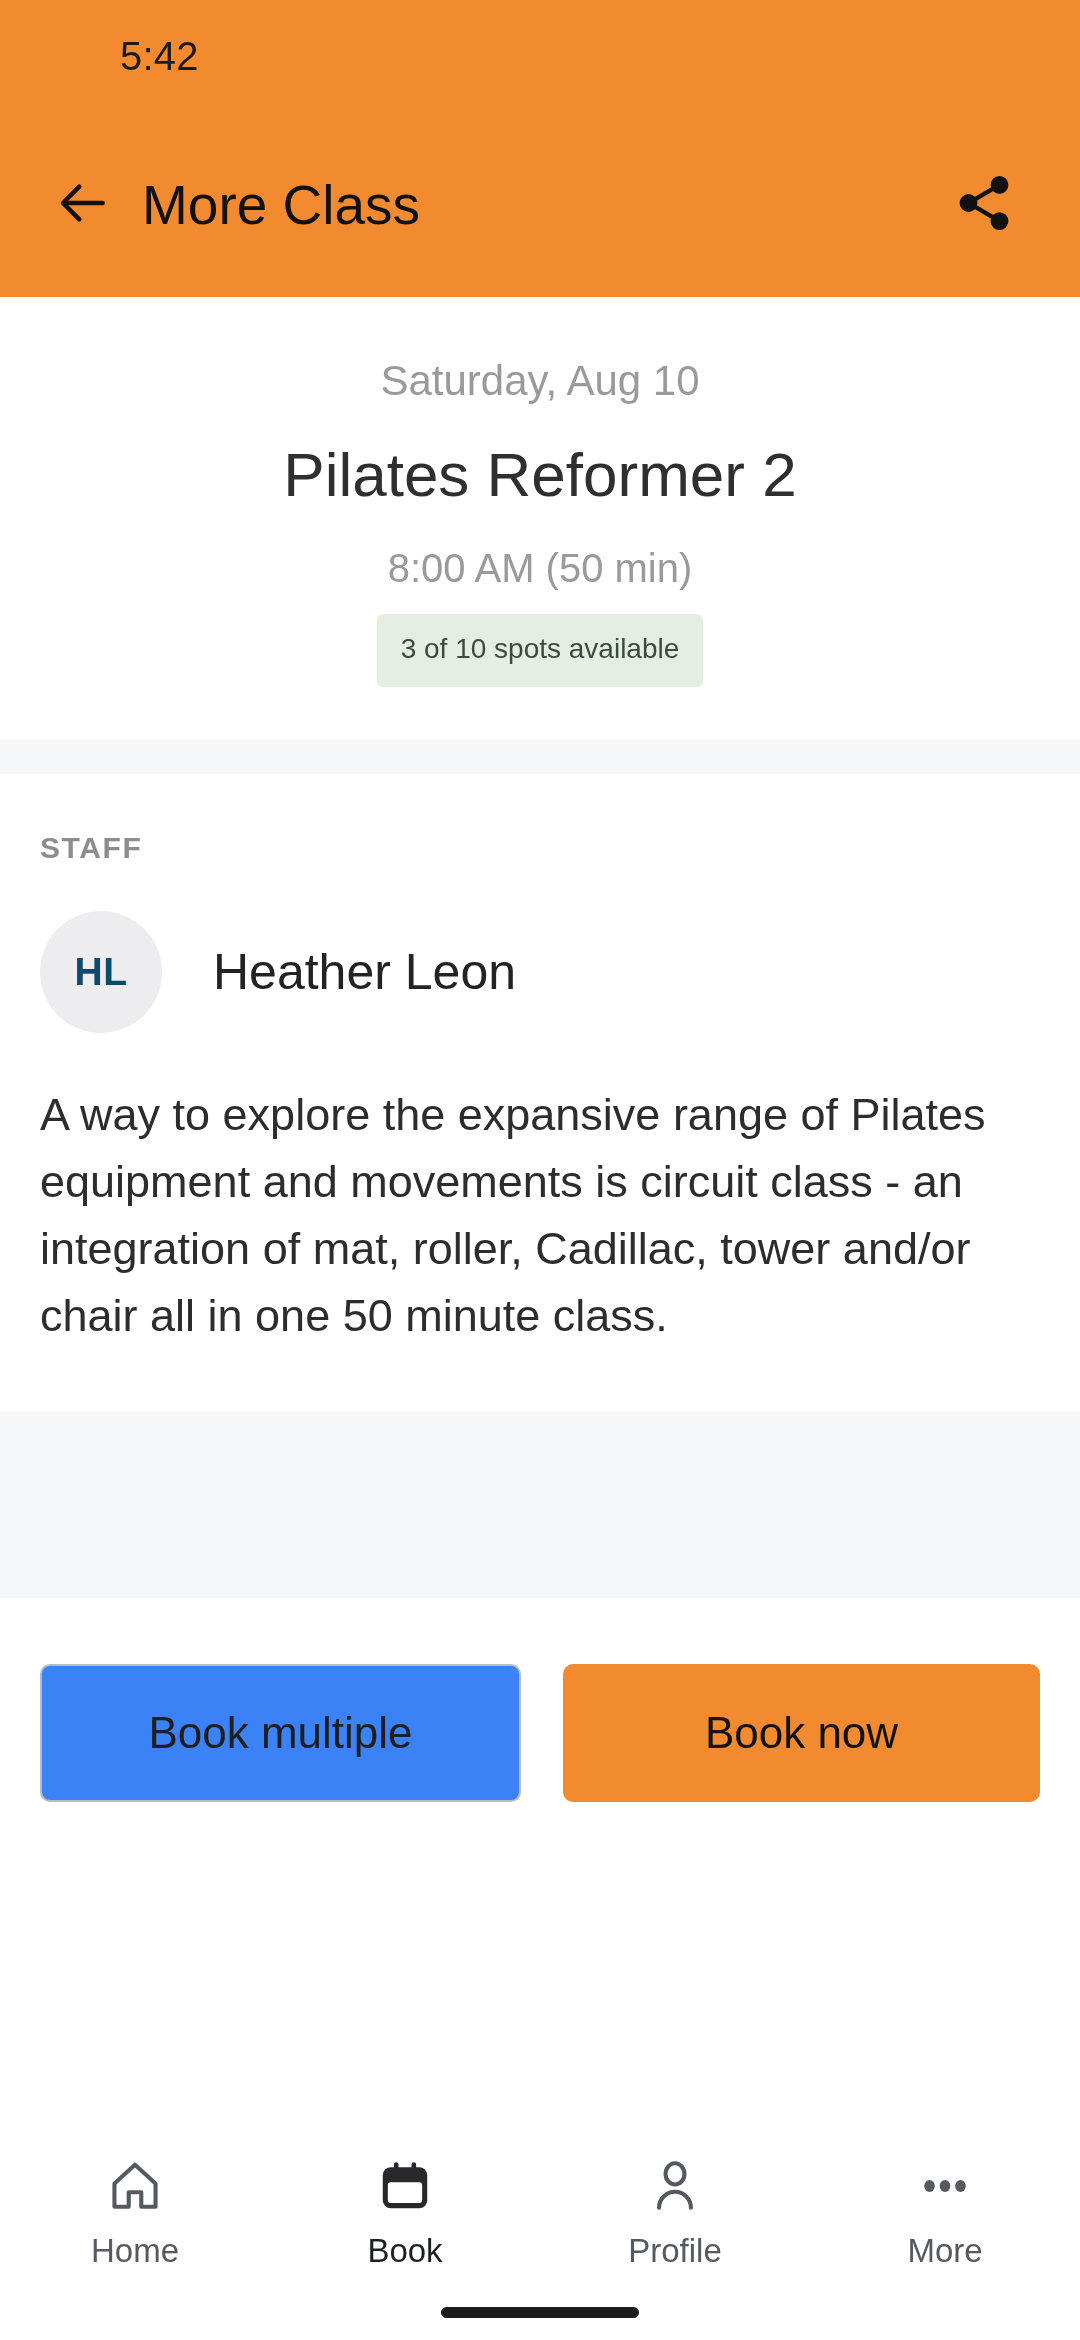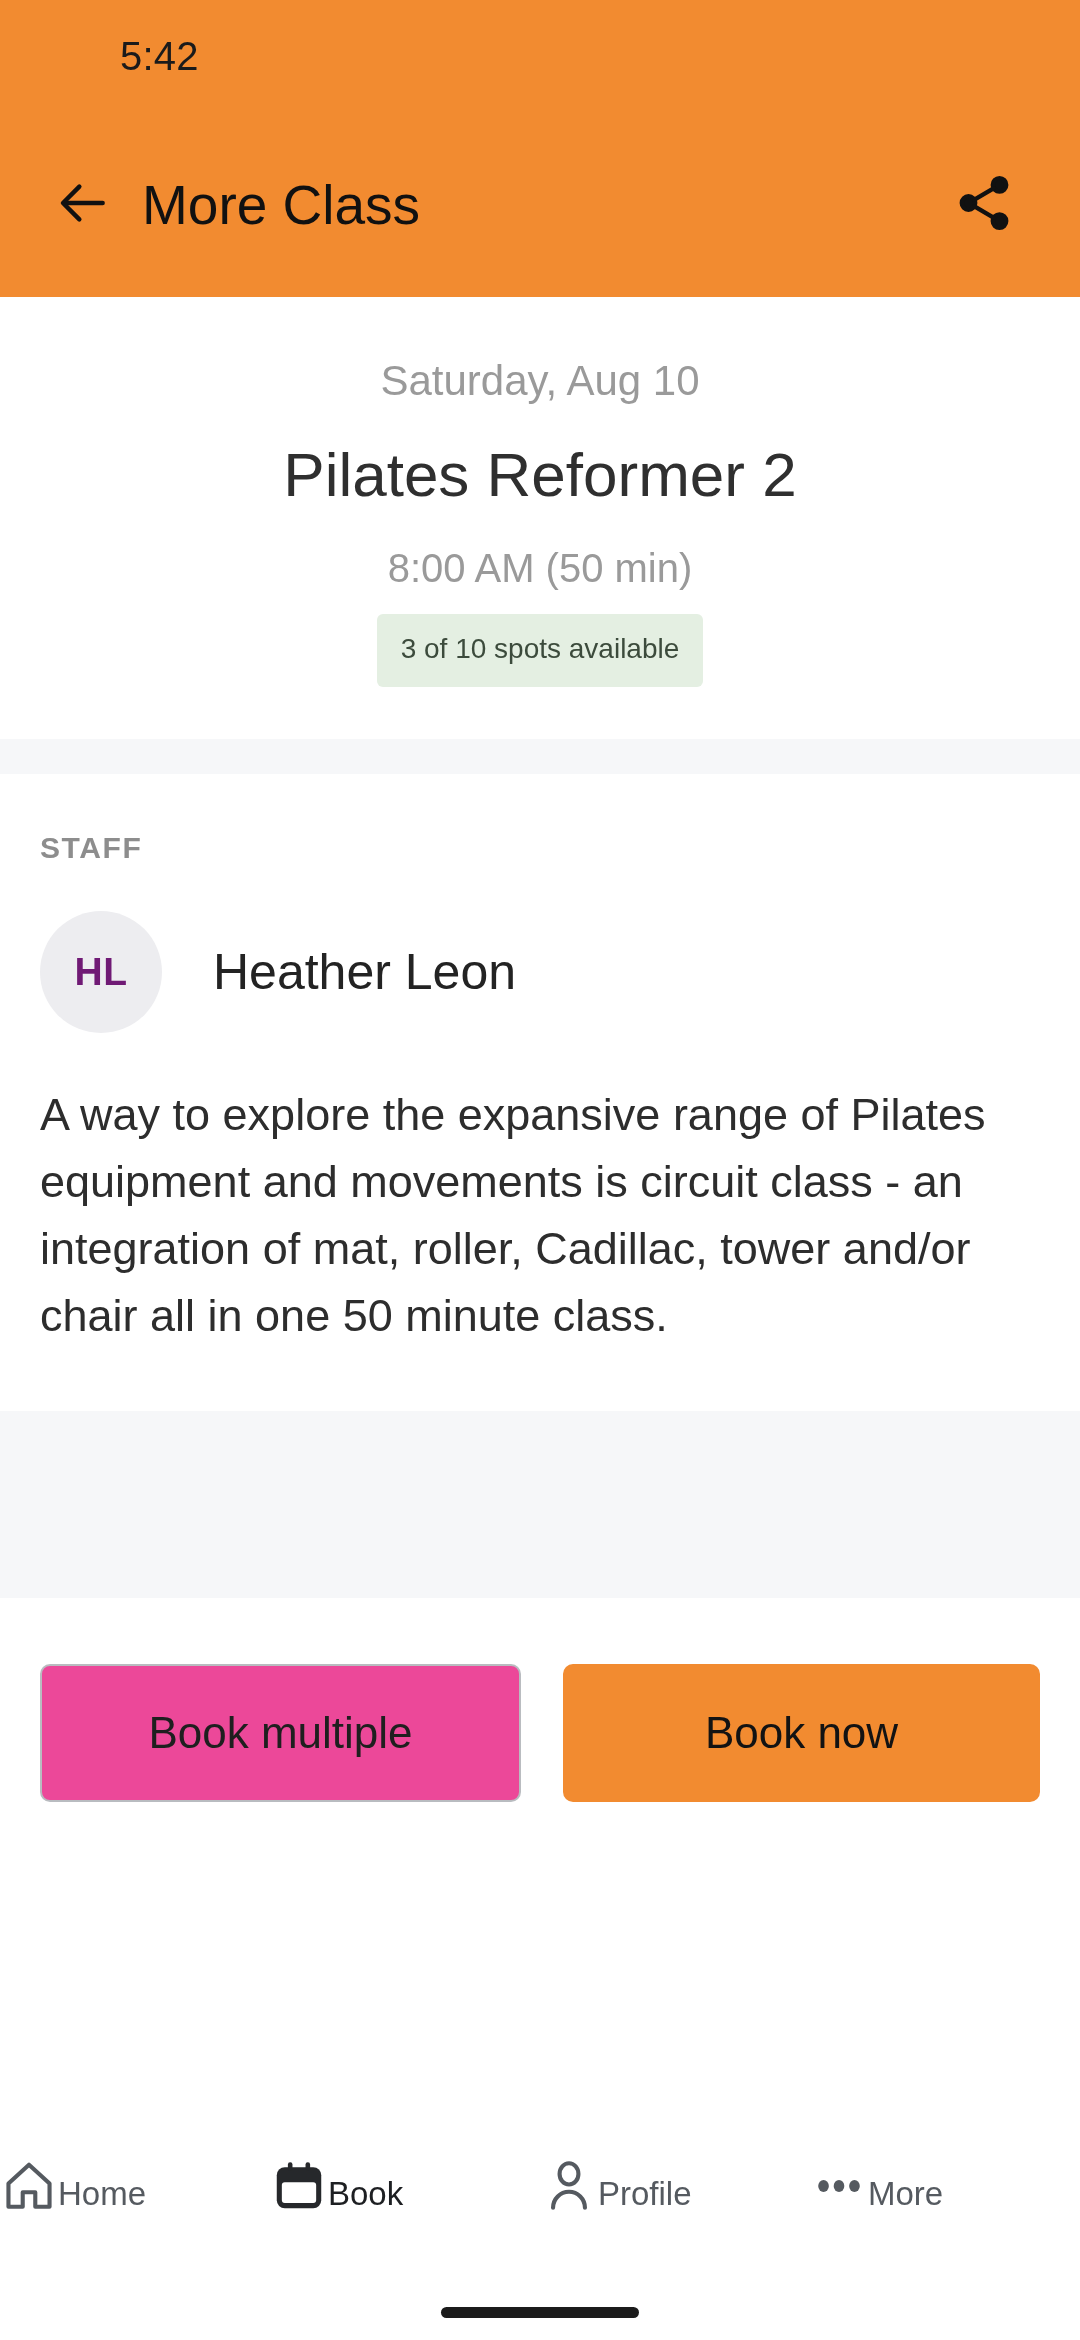--- a/index.html
+++ b/index.html
@@ -142,21 +142,21 @@
     height: 122px;
     border-radius: 50%;
     background: #ededf0;
     display: flex;
     align-items: center;
     justify-content: center;
     flex: 0 0 auto;
   }
   .avatar-initials {
     font-size: 39px;
-    color: #701a75;
+    color: #0c4a6e;
     font-weight: 700;
     letter-spacing: 0.5px;
   }
   .staff-name {
     font-size: 50px;
     color: #232323;
     margin-left: 51px;
   }
   .details-label { padding-top: 105px; }
   .details-body {
@@ -181,21 +181,21 @@
     border-radius: 10px;
     display: flex;
     align-items: center;
     justify-content: center;
     font-size: 44px;
     cursor: pointer;
     box-sizing: border-box;
     line-height: 1;
   }
   .btn-outline {
-    background: #ec4899;
+    background: #3b82f6;
     border: 2px solid #b9bcc0;
     color: #1f1f1f;
   }
   .btn-primary {
     background: #f28b30;
     border: none;
     color: #131313;
   }
 
   
@@ -207,21 +207,21 @@
     background: #ffffff;
     height: 210px;
     display: flex;
     align-items: flex-start;
     padding-top: 22px;
     box-sizing: border-box;
   }
   .nav-item {
     flex: 1 1 0;
     display: flex;
-    flex-direction: row;
+    flex-direction: column;
     align-items: center;
     cursor: pointer;
   }
   .nav-icon {
     height: 68px;
     display: flex;
     align-items: center;
     justify-content: center;
   }
   .nav-label {

